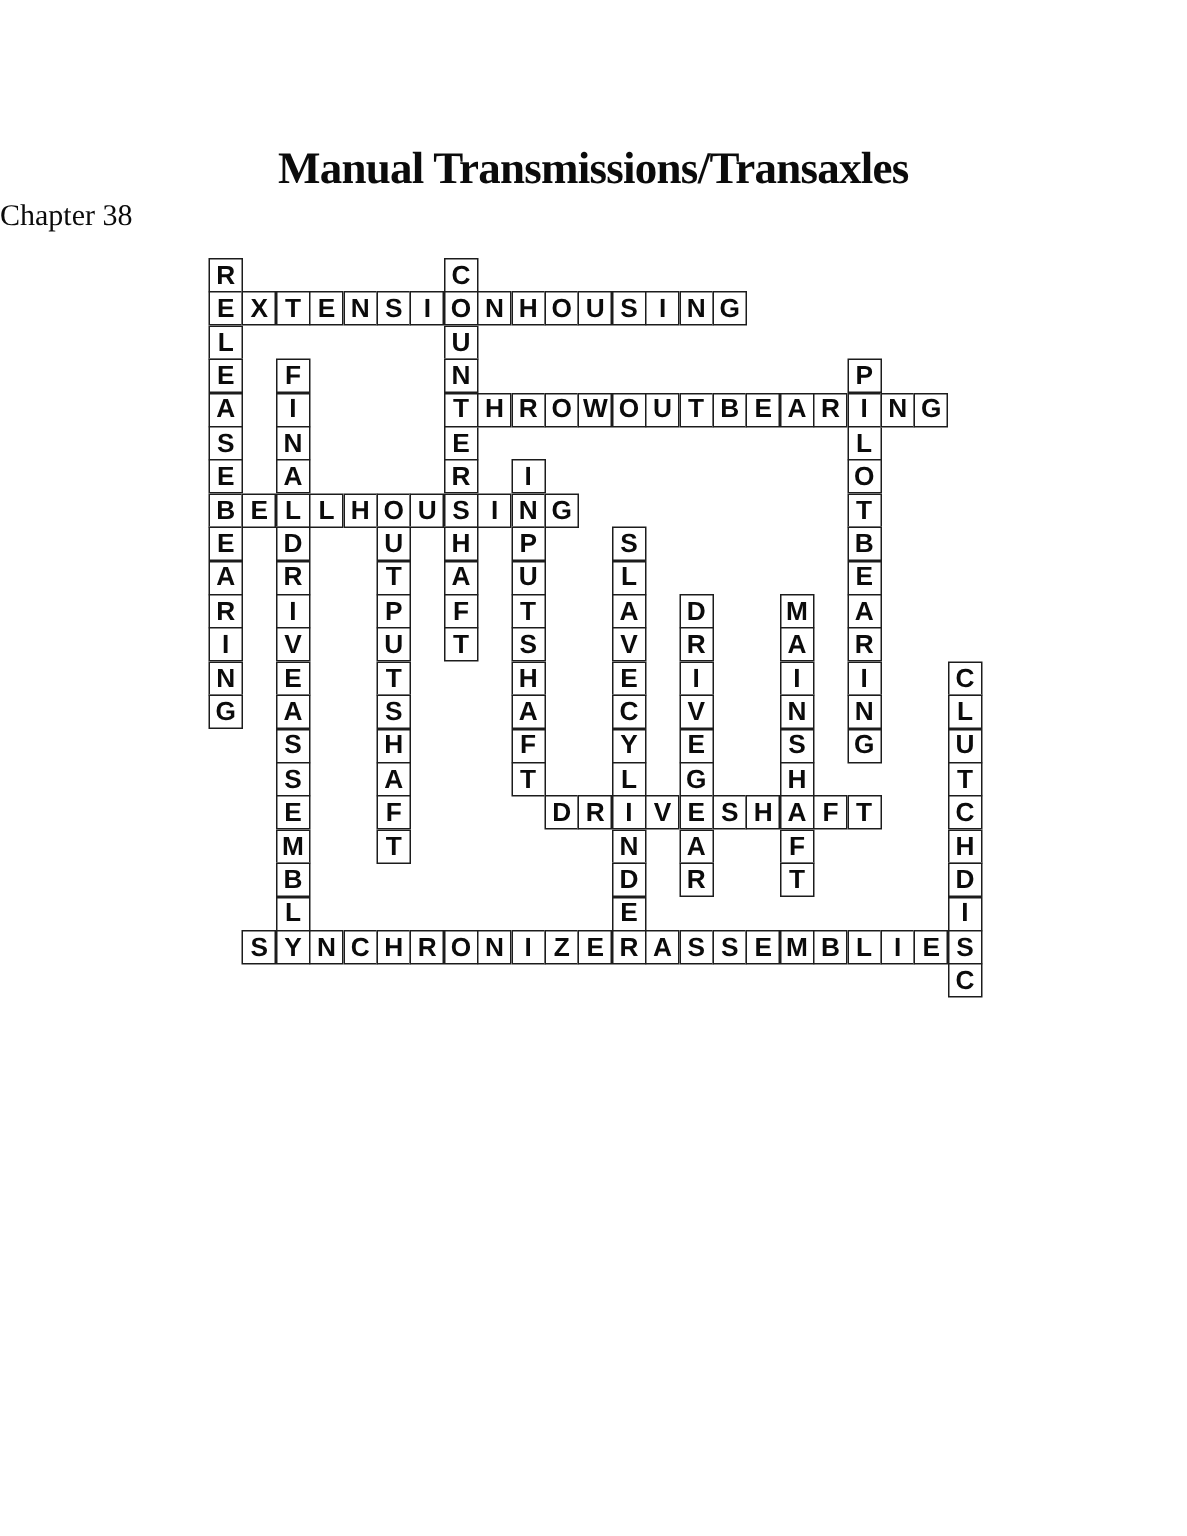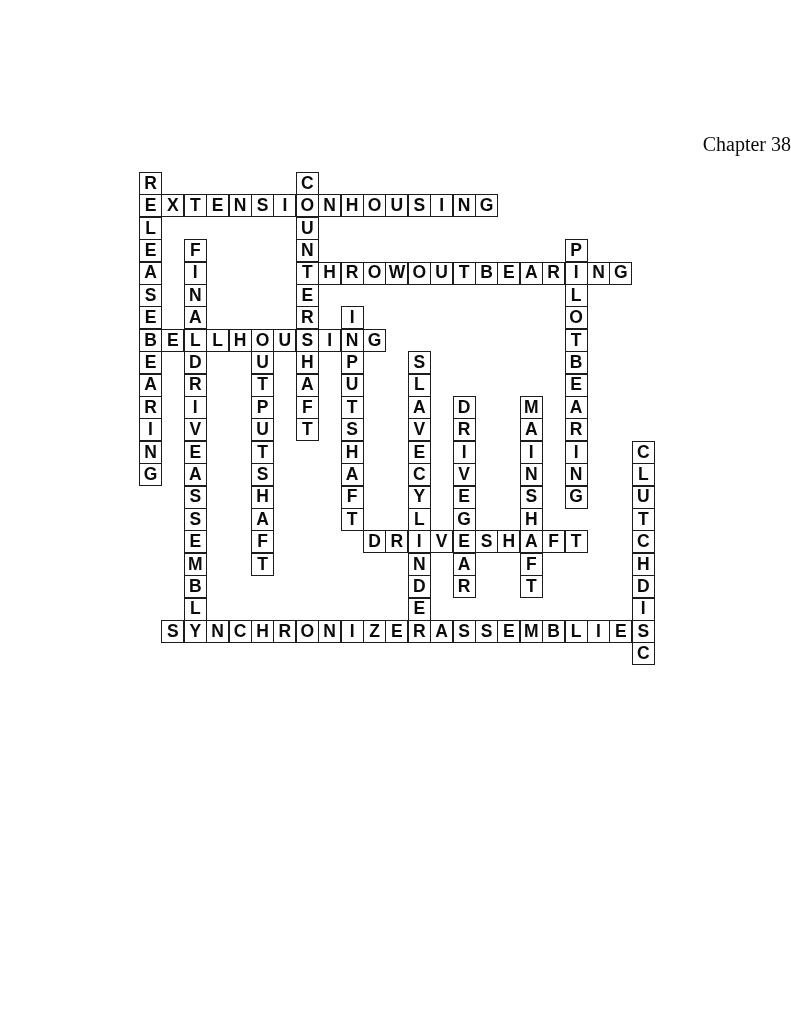--- a/index.html
+++ b/index.html
@@ -26,21 +26,21 @@
     font-size: 30px;
     letter-spacing: -0.5px;
     color: #0b0b0b;
     white-space: nowrap;
   }
   .subtitle {
     position: absolute;
     top: 133px;
     left: 0;
     width: 100%;
-    text-align: right;
+    text-align: left;
     font-family: "Liberation Serif", serif;
     font-weight: 400;
     font-size: 20px;
     color: #0b0b0b;
   }
   .grid {
     position: absolute;
     left: 139px;
     top: 172px;
     width: 517px;
@@ -60,20 +60,21 @@
     font-weight: 700;
     font-size: 17.5px;
     line-height: 1;
     color: #0b0b0b;
   }
 </style>
 </head>
 <body>
 
 <div class="page">
+  <div class="title">Manual Transmissions/Transaxles</div>
   <div class="subtitle">Chapter 38</div>
   <div class="grid">
       <div class="cell" style="left: 0px; top: 0px;">R</div>
       <div class="cell" style="left: 0px; top: 22.4px;">E</div>
       <div class="cell" style="left: 0px; top: 44.8px;">L</div>
       <div class="cell" style="left: 0px; top: 67.2px;">E</div>
       <div class="cell" style="left: 0px; top: 89.6px;">A</div>
       <div class="cell" style="left: 0px; top: 112px;">S</div>
       <div class="cell" style="left: 0px; top: 134.4px;">E</div>
       <div class="cell" style="left: 0px; top: 156.8px;">B</div>

